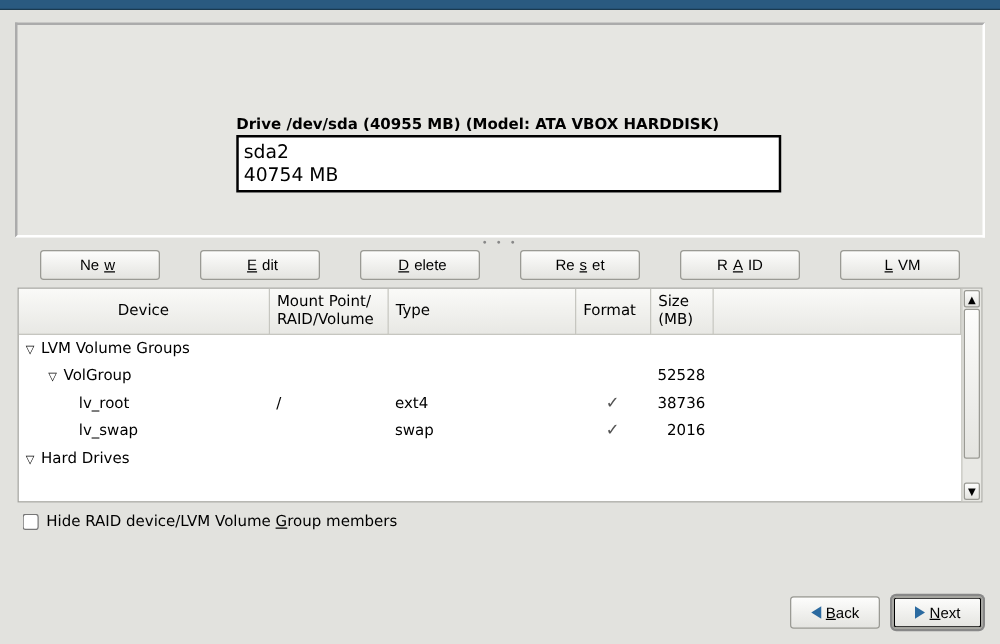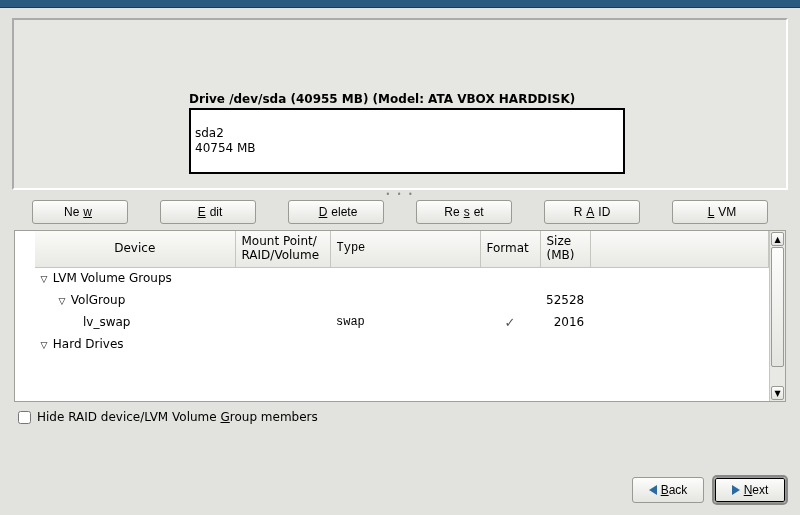--- a/index.html
+++ b/index.html
@@ -36,23 +36,23 @@
     width: 436px;
   }
   .drive-title {
     font-weight: bold;
     font-size: 12px;
     margin-bottom: 2px;
   }
   .drive-box {
     border: 2px solid #000;
     background: #fff;
-    padding: 16px 4px;
+    padding: 2px 4px;
     line-height: 1.25;
-    font-size: 12px;
+    font-size: 15px;
   }
   .gripper {
     text-align: center;
     font-size: 8px;
     color: #888;
     height: 10px;
     line-height: 10px;
     letter-spacing: 2px;
   }
   .toolbar {
@@ -79,21 +79,21 @@
     box-shadow: 0 0 0 1px #000 inset, 0 0 0 2px #888;
   }
 
   .table-wrap {
     display: flex;
     border: 1px solid #a0a09a;
     background: #fff;
     height: 172px;
     margin: 0 2px;
   }
-  .table-main { flex: 1; overflow: hidden; margin-left: 20px; }
+  .table-main { flex: 1; overflow: hidden; }
   table.tree {
     width: 100%;
     border-collapse: collapse;
   }
   table.tree th {
     background: linear-gradient(#fafaf8, #e8e8e4);
     border-right: 1px solid #c6c6c0;
     border-bottom: 1px solid #c6c6c0;
     font-weight: normal;
     font-size: 12px;
@@ -105,21 +105,21 @@
   }
   table.tree th:first-child { text-align: center; }
   table.tree td {
     padding: 3px 6px;
     font-size: 12px;
     height: 22px;
     white-space: nowrap;
   }
   .col-device { width: 200px; text-align: left; }
   .col-mount  { width: 95px;  text-align: left; }
-  .col-type   { width: 150px; text-align: left; font-family: Liberation Mono, monospace; }
+  .col-type   { width: 150px; text-align: left; }
   .col-format { width: 60px;  text-align: center; }
   .col-size   { width: 50px;  text-align: right; }
   .col-rest   { }
   .expander {
     display: inline-block;
     width: 10px;
     text-align: center;
     font-size: 9px;
     color: #000;
     cursor: pointer;
@@ -261,20 +261,28 @@
           </tr>
           <tr>
             <td class="col-device indent1"><span class="expander">▽</span> <span>VolGroup</span></td>
             <td class="col-mount"></td>
               <td class="col-type"></td>
               <td class="col-format"></td>
             <td class="col-size">52528</td>
               <td></td>
           </tr>
           <tr>
+            <td class="col-device indent2">lv_root</td>
+            <td class="col-mount">/</td>
+            <td class="col-type">ext4</td>
+            <td class="col-format"><span class="checkmark">✓</span></td>
+            <td class="col-size">38736</td>
+              <td></td>
+          </tr>
+          <tr>
             <td class="col-device indent2">lv_swap</td>
             <td class="col-mount"></td>
             <td class="col-type">swap</td>
             <td class="col-format"><span class="checkmark">✓</span></td>
             <td class="col-size">2016</td>
               <td></td>
           </tr>
           <tr>
             <td class="col-device indent0"><span class="expander">▽</span> <span>Hard Drives</span></td>
             <td class="col-mount"></td>

